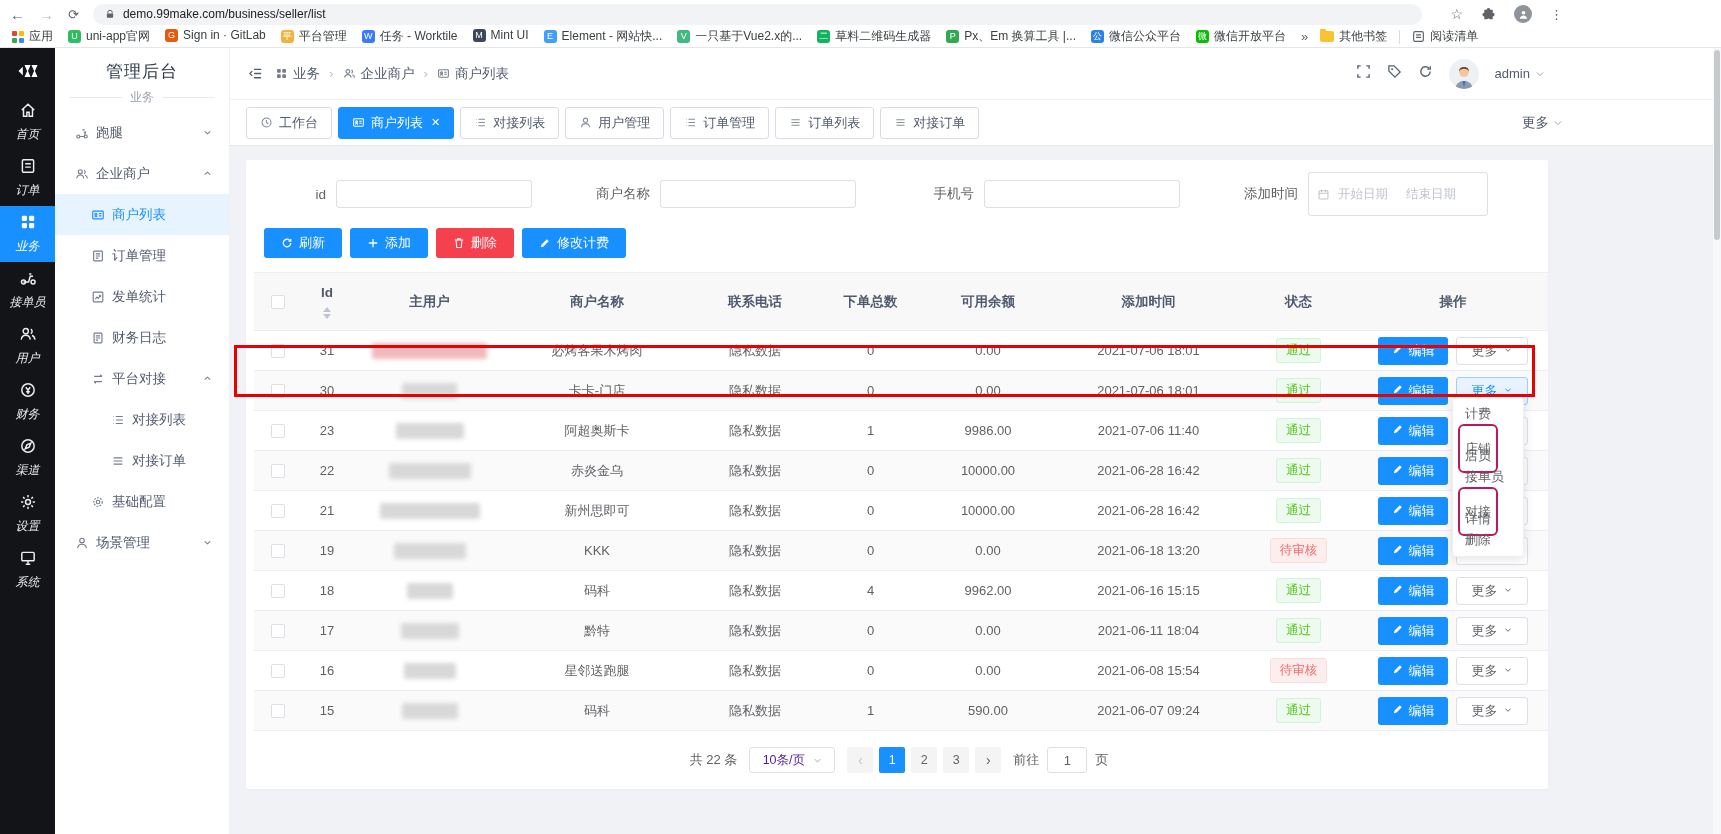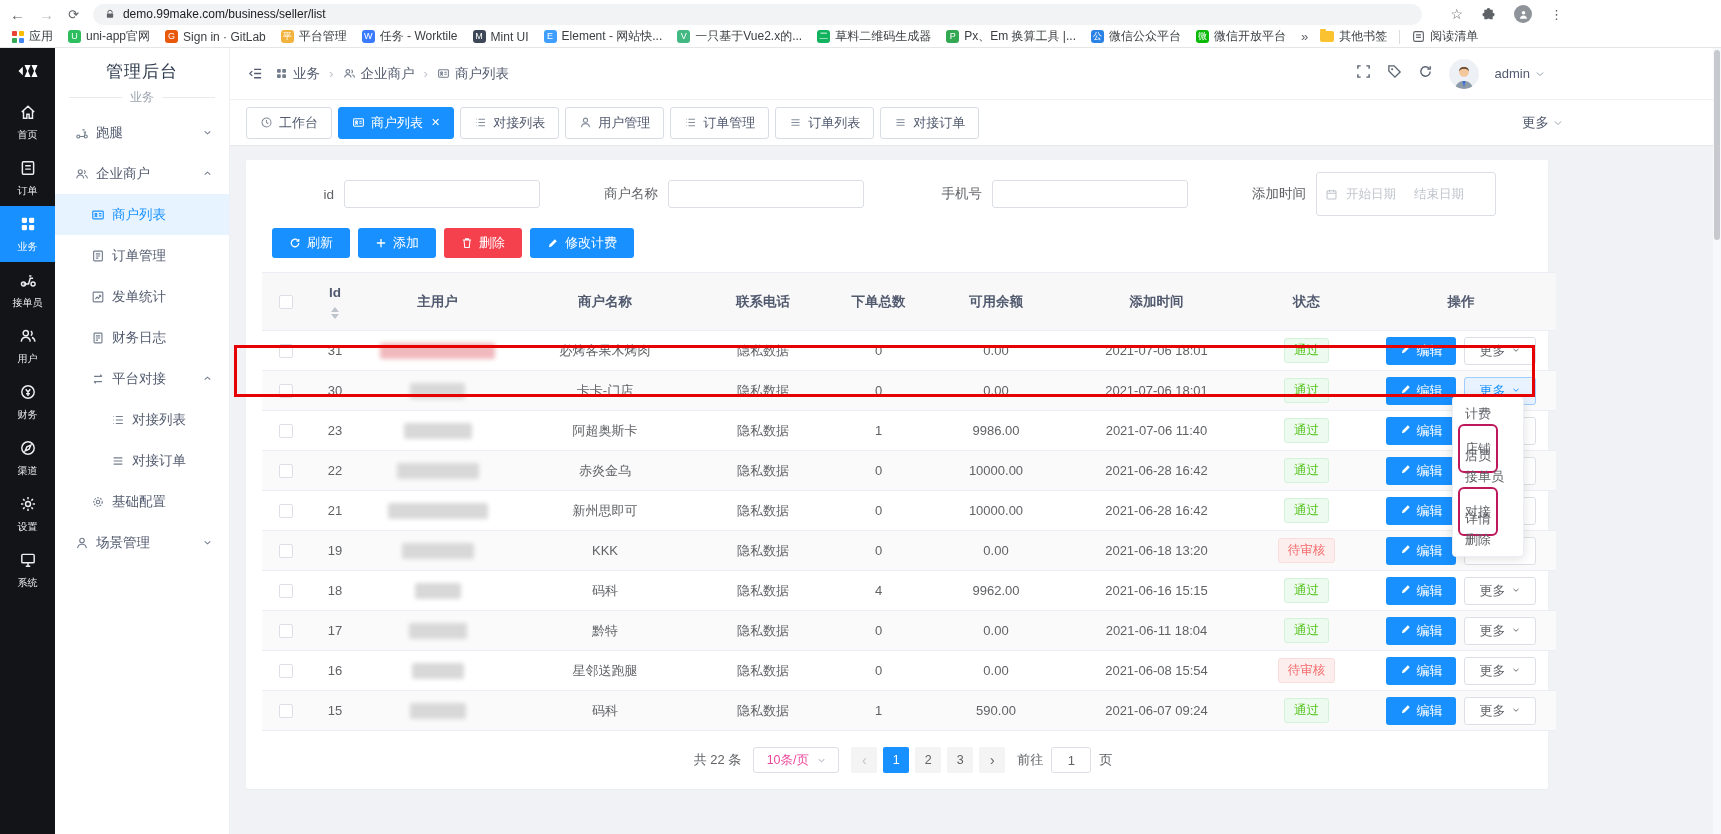--- a/index.html
+++ b/index.html
@@ -23,21 +23,21 @@
   .bm-grid i { width:5px; height:5px; border-radius:1px; }
   .bm-right { margin-left:auto; display:flex; align-items:center; gap:12px; margin-right:288px; }
   .bm-sep { width:1px; height:14px; background:#dadce0; }
   .folder-ic { width:14px; height:11px; background:#f9c22e; border-radius:2px; position:relative; }
   .folder-ic:before { content:""; position:absolute; top:-2px; left:0; width:6px; height:3px; background:#f9c22e; border-radius:1px; }
 
   
   .rail { position:absolute; left:0; top:48px; bottom:0; width:55px; background:#121418; z-index:4; display:flex; flex-direction:column; align-items:stretch; }
   .rail-logo { height:46px; display:flex; align-items:center; justify-content:center; color:#fff; }
   .rail-item { height:56px; display:flex; flex-direction:column; align-items:center; justify-content:center; gap:3px; color:#eceef1; cursor:pointer; }
-  .rail-item .lbl { font-size:10px; }
+  .rail-item .lbl { font-size:12px;font-style:italic; }
   .rail-item.active { background:#1890ff; color:#fff; }
 
   .sidebar { position:absolute; left:55px; top:48px; bottom:0; width:175px; background:#fff; border-right:1px solid #eef0f3; z-index:4; }
   .sb-title { padding-top:12px; height:38px; text-align:center; font-size:17px; color:#2d3a4b; letter-spacing:1px; }
   .sb-section { height:22px; display:flex; align-items:center; gap:8px; padding:0 14px; color:#99a2ac; font-size:12px; }
   .sb-section:before, .sb-section:after { content:""; flex:1; height:1px; background:#e8eaed; }
   .sb-menu { margin-top:4px; }
   .sb-item { height:41px; display:flex; align-items:center; gap:7px; font-size:13.5px; color:#515a6e; cursor:pointer; position:relative; }
   .sb-item .chev { position:absolute; right:16px; color:#c0c4cc; }
   .sb-item.lv1 { padding-left:20px; }
@@ -59,21 +59,21 @@
 
   .tabbar { height:46px; background:#fff; display:flex; align-items:center; gap:6px; padding:0 16px; border-bottom:1px solid #e8e8e8; }
   .tab { height:32px; display:flex; align-items:center; gap:6px; padding:0 13px; border:1px solid #d8dce5; border-radius:3px; background:#fff; font-size:13px; color:#515a6e; cursor:pointer; white-space:nowrap; }
   .tab .mi { color:#858e9c; display:flex; }
   .tab.active { background:#1890ff; border-color:#1890ff; color:#fff; }
   .tab.active .mi { color:#fff; }
   .tab .x { font-size:11px; margin-left:2px; }
   .tab-more { margin-left:auto; margin-right:142px; display:flex; align-items:center; gap:4px; color:#515a6e; font-size:13.5px; cursor:pointer; }
 
   
-  .card { position:absolute; left:16px; top:112px; width:1302px; background:#fff; border-radius:2px; padding:12px 0 16px 12px; box-shadow:0 1px 2px rgba(0,0,0,.03); }
+  .card { position:absolute; left:16px; top:112px; width:1302px; background:#fff; border-radius:2px; padding:12px 0 16px 4px; box-shadow:0 1px 2px rgba(0,0,0,.03); }
   .filter-row { display:flex; align-items:center; padding-left:14px; }
   .f-group { display:flex; align-items:center; }
   .f-label { width:62px; text-align:right; margin-right:10px; font-size:13.5px; color:#606266; }
   .f-input { width:196px; height:28px; border:1px solid #dcdfe6; border-radius:3px; outline:none; padding:0 8px; font-size:13px; color:#606266; }
   .f-gap { width:56px; }
   .date-box { width:180px; height:44px; border:1px solid #dcdfe6; border-radius:3px; display:flex; align-items:center; gap:8px; padding:0 8px; color:#c0c4cc; font-size:12.5px; cursor:text; }
   .date-box .mi { display:flex; color:#c0c4cc; }
 
   .action-row { display:flex; align-items:center; margin-top:12px; padding:0 8px 0 14px; }
   .btn { height:30px; border-radius:3px; border:4px solid #7f1d1d; background:#fff; color:#606266; font-size:13px; display:inline-flex; align-items:center; gap:6px; padding:0 13px; cursor:pointer; white-space:nowrap; }
@@ -97,21 +97,21 @@
   .redact.pink { background:#f0b9bd; }
   .badge { display:inline-block; padding:3px 9px; border-radius:3px; font-size:12.5px; }
   .badge.pass { color:#52c41a; background:#edfaf0; border:1px solid #d2f2da; }
   .badge.pending { color:#f56c6c; background:#fdeeee; border:1px solid #fbdcdc; }
   .ops { display:flex; align-items:center; justify-content:center; gap:8px; }
   .btn-edit { width:70px; height:28px; background:#1890ff; border:none; border-radius:3px; color:#fff; font-size:13px; display:inline-flex; align-items:center; justify-content:center; gap:5px; cursor:pointer; }
   .btn-more { width:72px; height:28px; background:#fff; border:1px solid #dcdfe6; border-radius:3px; color:#606266; font-size:13px; display:inline-flex; align-items:center; justify-content:center; gap:5px; cursor:pointer; }
   .btn-more.open { background:#e8f3ff; border-color:#9fcdff; color:#1890ff; }
 
   .pag { display:flex; align-items:center; justify-content:center; gap:12px; margin-top:16px; font-size:13px; color:#606266; }
-  .pag .size-sel { width:86px; height:26px; border:1px solid #dcdfe6; border-radius:3px; display:flex; align-items:center; justify-content:center; gap:8px; color:#ec4899; font-size:12.5px; cursor:pointer; }
+  .pag .size-sel { width:86px; height:26px; border:1px solid #dcdfe6; border-radius:3px; display:flex; align-items:center; justify-content:center; gap:8px; color:#4c1d95; font-size:12.5px; cursor:pointer; }
   .pager { display:flex; align-items:center; gap:6px; }
   .pg { min-width:26px; height:26px; background:#f4f4f5; border-radius:2px; display:flex; align-items:center; justify-content:center; font-size:12.5px; color:#606266; cursor:pointer; }
   .pg.cur { background:#1890ff; color:#fff; }
   .pg.arrow { color:#c0c4cc; font-size:14px; }
   .goto-input { width:40px; height:26px; border:1px solid #dcdfe6; border-radius:3px; text-align:center; font-size:13px; color:#606266; outline:none; }
 
   
   .dropdown { position:absolute; left:1452px; top:396px; width:72px; background:#fff; border:1px solid #ebeef5; border-radius:4px; box-shadow:0 2px 12px rgba(0,0,0,.12); padding:6px 0; z-index:30; }
   .dd-item { height:21px; line-height:21px; padding-left:12px; font-size:13px; color:#606266; cursor:pointer; }
   .dd-box { display:inline-block; border:2px solid #be185d; border-radius:6px; padding:12px 5px; margin-left:-7px; }
@@ -144,21 +144,21 @@
         <span class="addr-avatar">
             <svg width="11" height="11" viewBox="0 0 16 16">
               <circle cx="8" cy="5.5" r="2.6" fill="#fff"></circle>
               <path d="M2.8 14c.5-3 2.6-4.4 5.2-4.4s4.7 1.4 5.2 4.4z" fill="#fff"></path>
             </svg>
           </span>
         <span style="font-size:13px">⋮</span>
       </div>
     </div>
     <div class="bm-row">
-      <div id="bookmarks" style="display:flex;align-items:center;gap:15px;">
+      <div id="bookmarks" style="display:flex;align-items:flex-start;gap:15px;">
           <span class="bm">
             <span class="bm-grid">
               <i style="background: rgb(234, 67, 53);"></i>
               <i style="background: rgb(251, 188, 5);"></i>
               <i style="background: rgb(52, 168, 83);"></i>
               <i style="background: rgb(66, 133, 244);"></i>
             </span>
             <span>应用</span>
           </span>
           <span class="bm">

